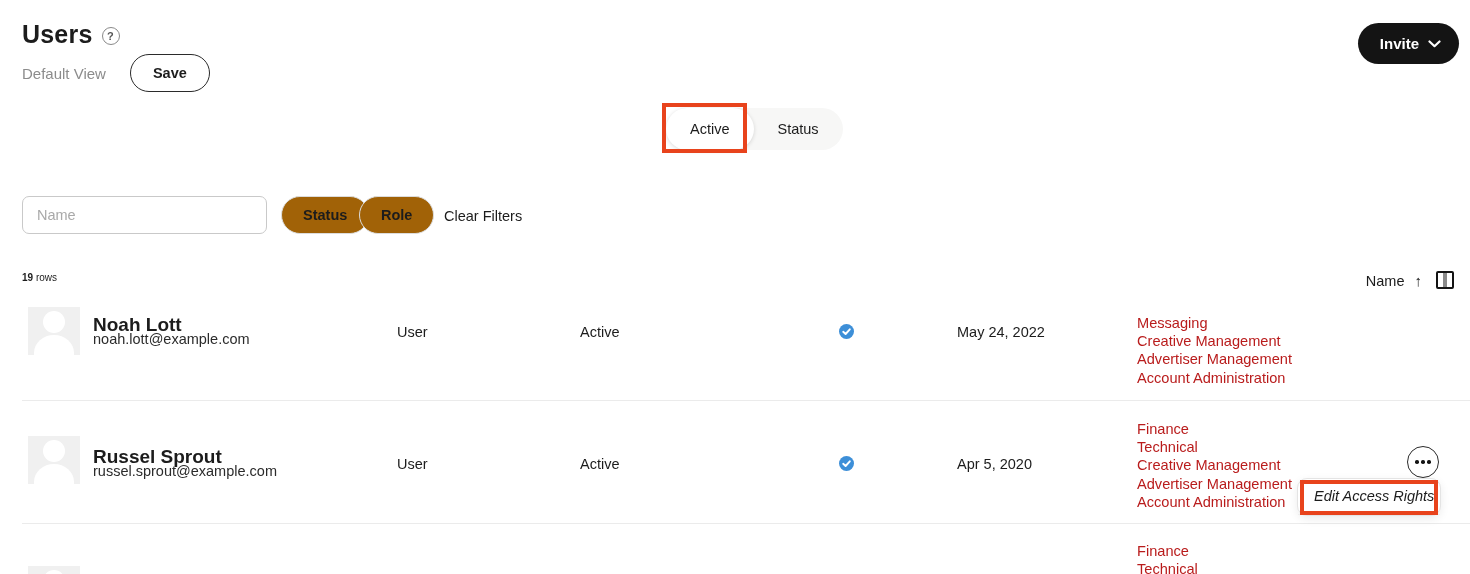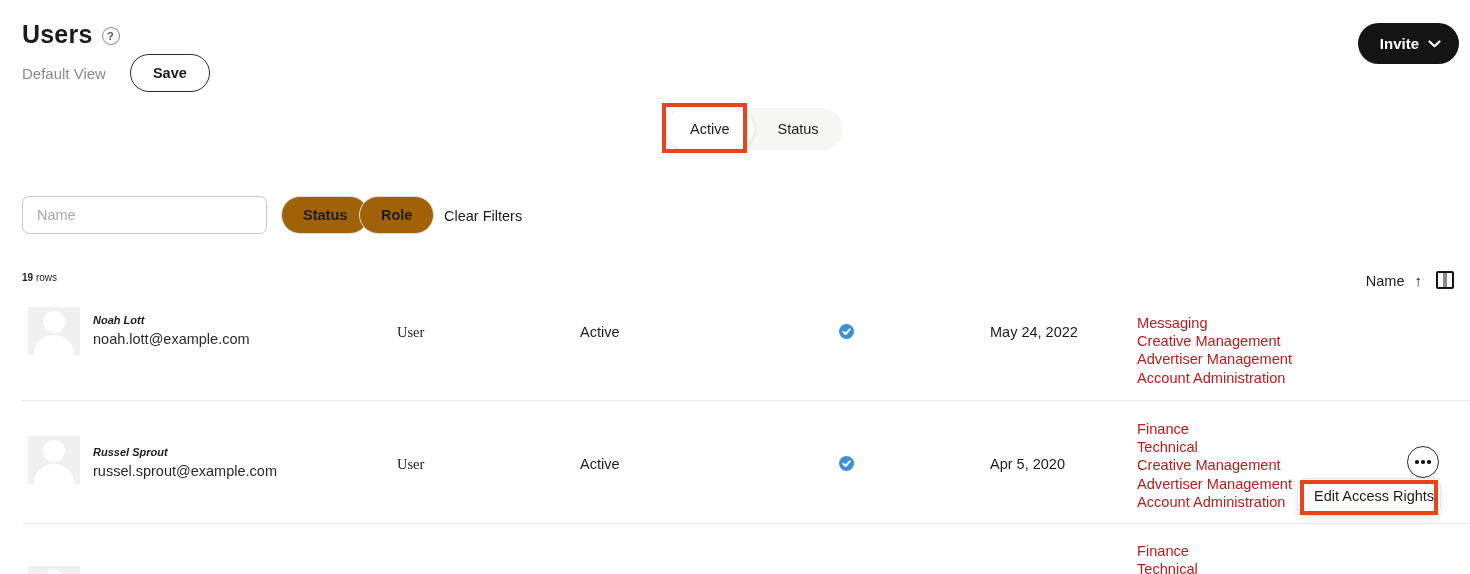--- a/index.html
+++ b/index.html
@@ -36,33 +36,33 @@
   .rows-count b { font-weight: 700; }
   .sort-box { position: absolute; right: 48px; top: 272px; font-size: 14.5px; display: flex; align-items: center; gap: 10px; cursor: pointer; }
   .sort-arrow { font-size: 15px; font-weight: 700; }
   .columns-icon { position: absolute; right: 16px; top: 271px; width: 18px; height: 18px; border: 2px solid #141414; border-radius: 2px; cursor: pointer; }
   .columns-icon::after { content: ""; position: absolute; left: 5px; top: 0; width: 4px; height: 14px; background: #8a8a8a; }
 
   
   .divider { position: absolute; left: 22px; right: 0; height: 1px; background: #ebebeb; }
   .avatar { position: absolute; left: 28px; width: 52px; height: 48px; background: #f0f0f0; overflow: hidden; }
   .avatar svg { display: block; }
-  .cell-name { position: absolute; left: 93px; font-size: 11px; font-weight: 700; font-style: italic; }
+  .cell-name { position: absolute; left: 93px; font-size: 19px; font-weight: 700; }
   .cell-email { position: absolute; left: 93px; font-size: 14.5px; color: #2b2b2b; }
-  .cell-role { position: absolute; left: 397px; font-size: 14.5px; font-family: Liberation Serif, serif; }
+  .cell-role { position: absolute; left: 397px; font-size: 14.5px; }
   .cell-status { position: absolute; left: 580px; font-size: 14.5px; }
   .cell-check { position: absolute; left: 839px; width: 15px; height: 15px; }
-  .cell-date { position: absolute; left: 957px; font-size: 14.5px; margin-left: 33px; }
+  .cell-date { position: absolute; left: 957px; font-size: 14.5px; }
   .perm-list { position: absolute; left: 1137px; font-size: 14.6px; line-height: 18.2px; color: #b91c1c; }
   .ellipsis-btn { position: absolute; left: 1407px; top: 446px; width: 32px; height: 32px; border: 1.5px solid #2b2b2b; border-radius: 50%; background: #fff; display: flex; align-items: center; justify-content: center; gap: 2.5px; cursor: pointer; }
   .ellipsis-btn i { width: 3.5px; height: 3.5px; border-radius: 50%; background: #141414; }
 
   
   .context-menu { position: absolute; left: 1297px; top: 478px; width: 144px; background: #fff; border: 1px solid #e4e4e4; border-radius: 10px; box-shadow: 0 3px 10px rgba(0,0,0,0.08); z-index: 5; }
-  .menu-item { padding: 9px 16px 10px; font-size: 14.5px; cursor: pointer; white-space: nowrap; }
+  .menu-item { padding: 9px 16px 10px; font-size: 14.5px; cursor: pointer; white-space: nowrap; font-style: italic; }
   .menu-sep { height: 1px; background: #eeeeee; }
   .ann-edit { left: 1300px; top: 480px; width: 138px; height: 35px; z-index: 6; }
 </style>
 </head>
 <body>
 
 <div class="stage">
 
   <div class="page-title">
     <span>Users</span>

